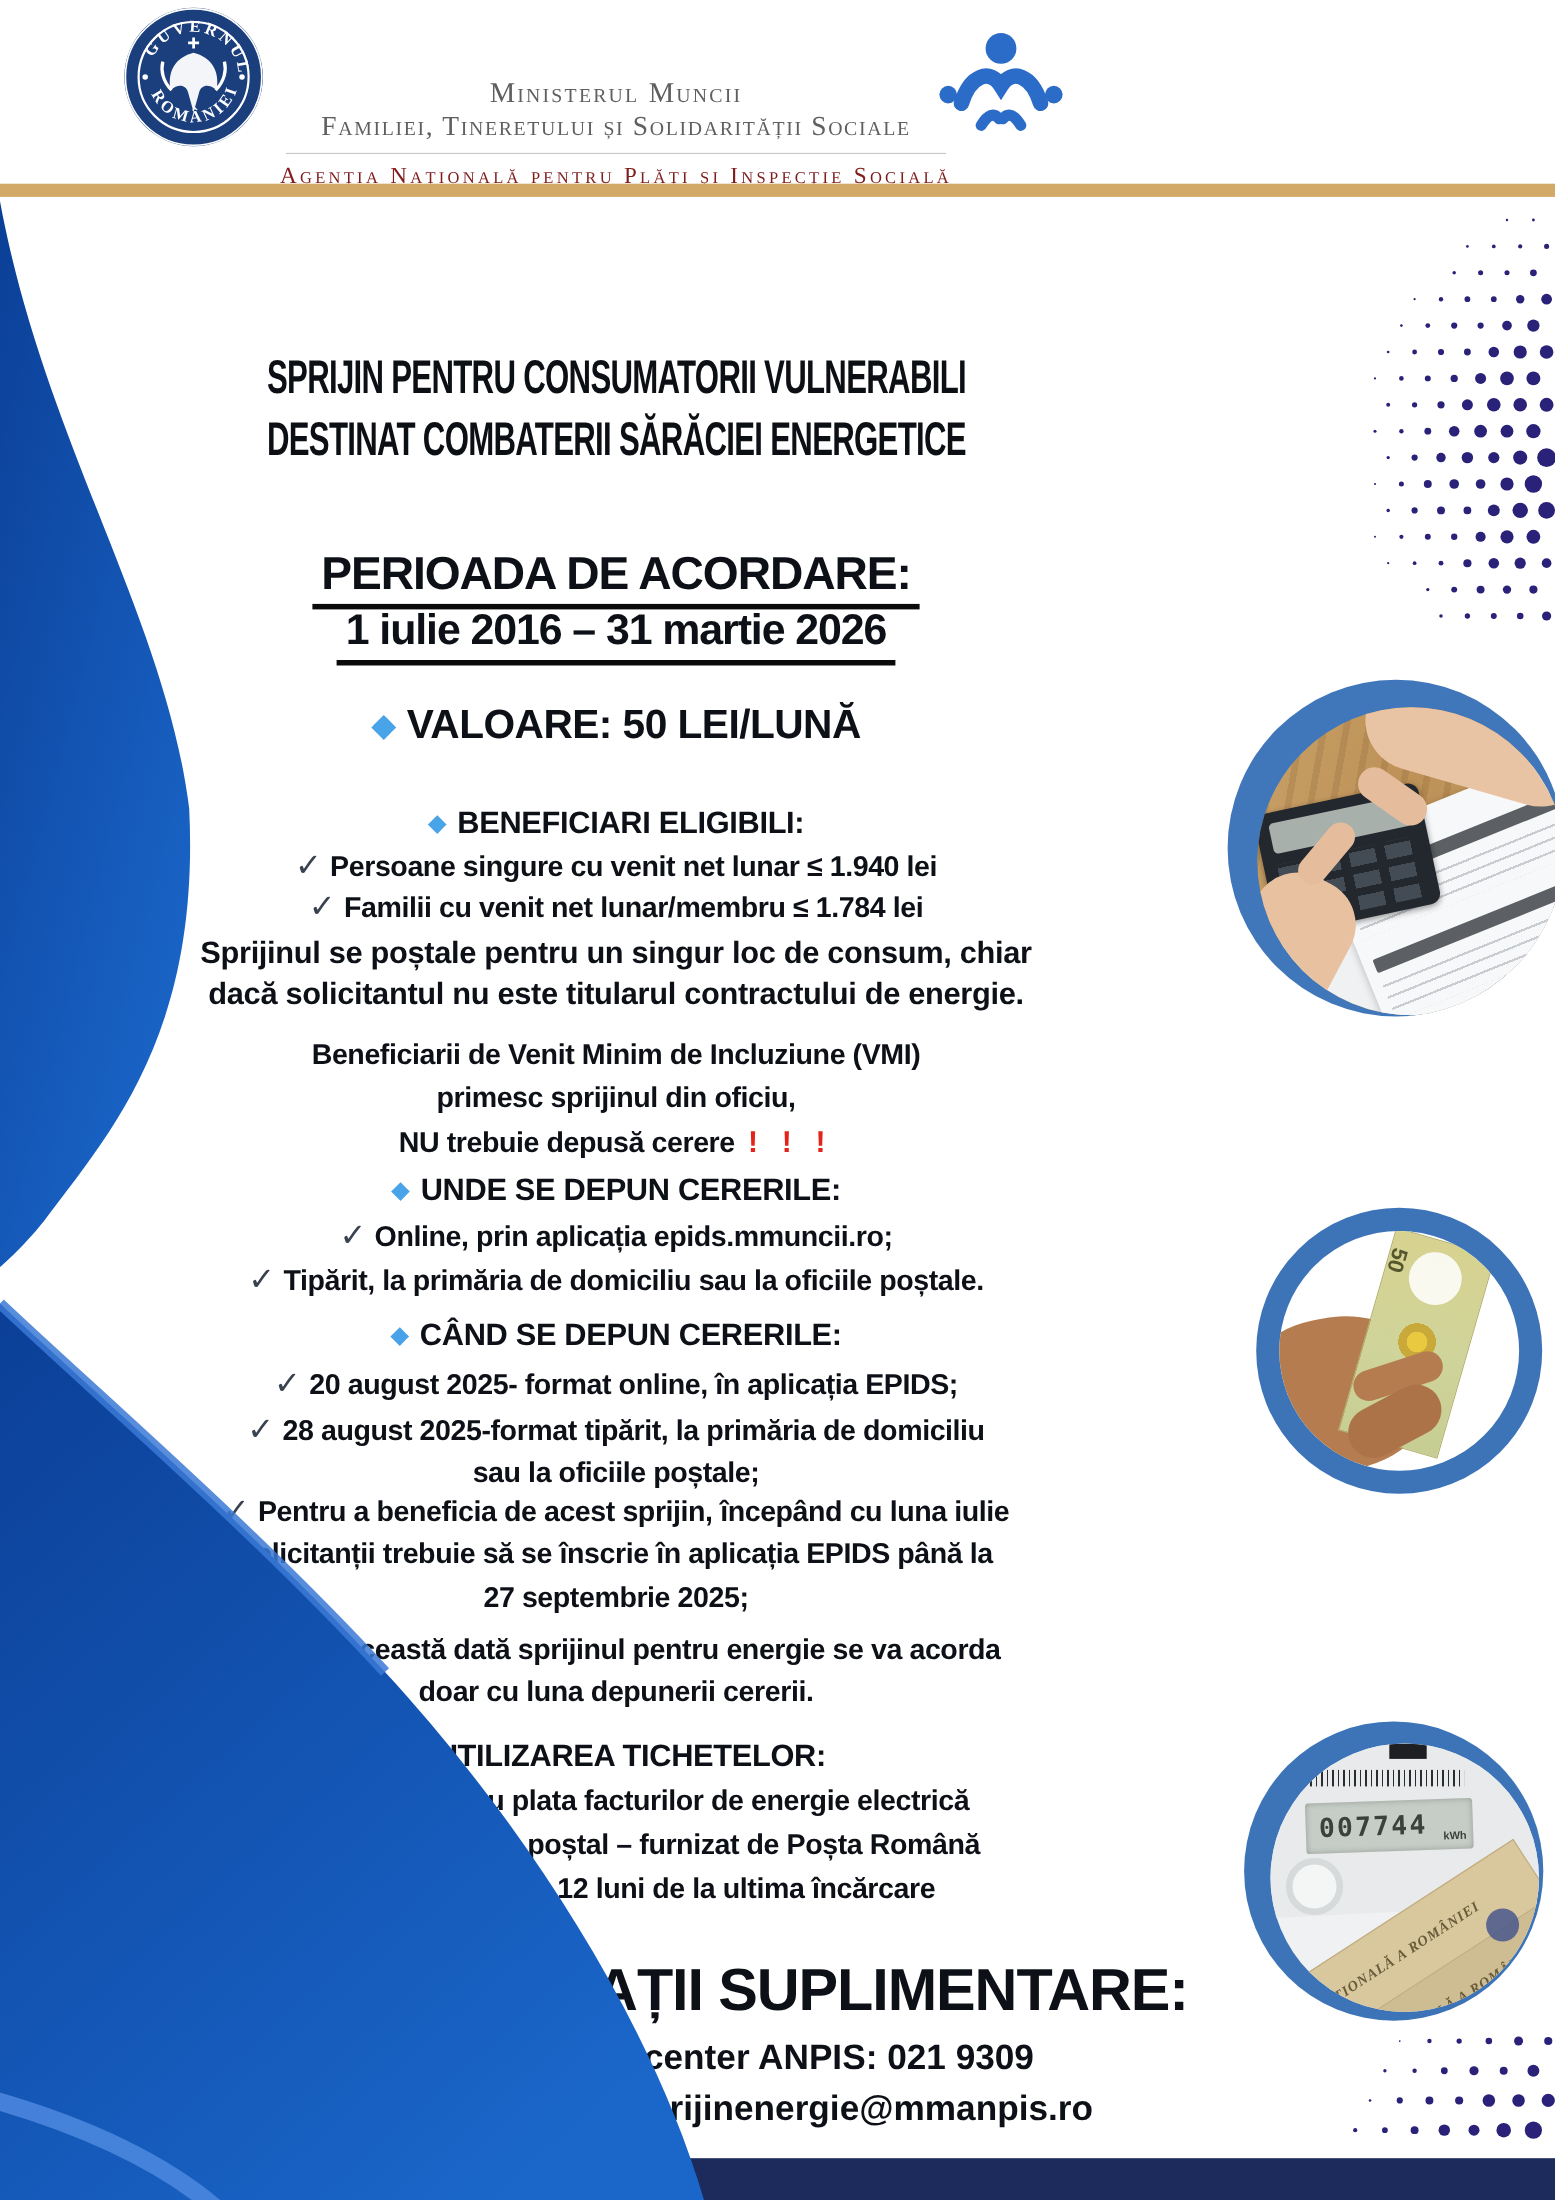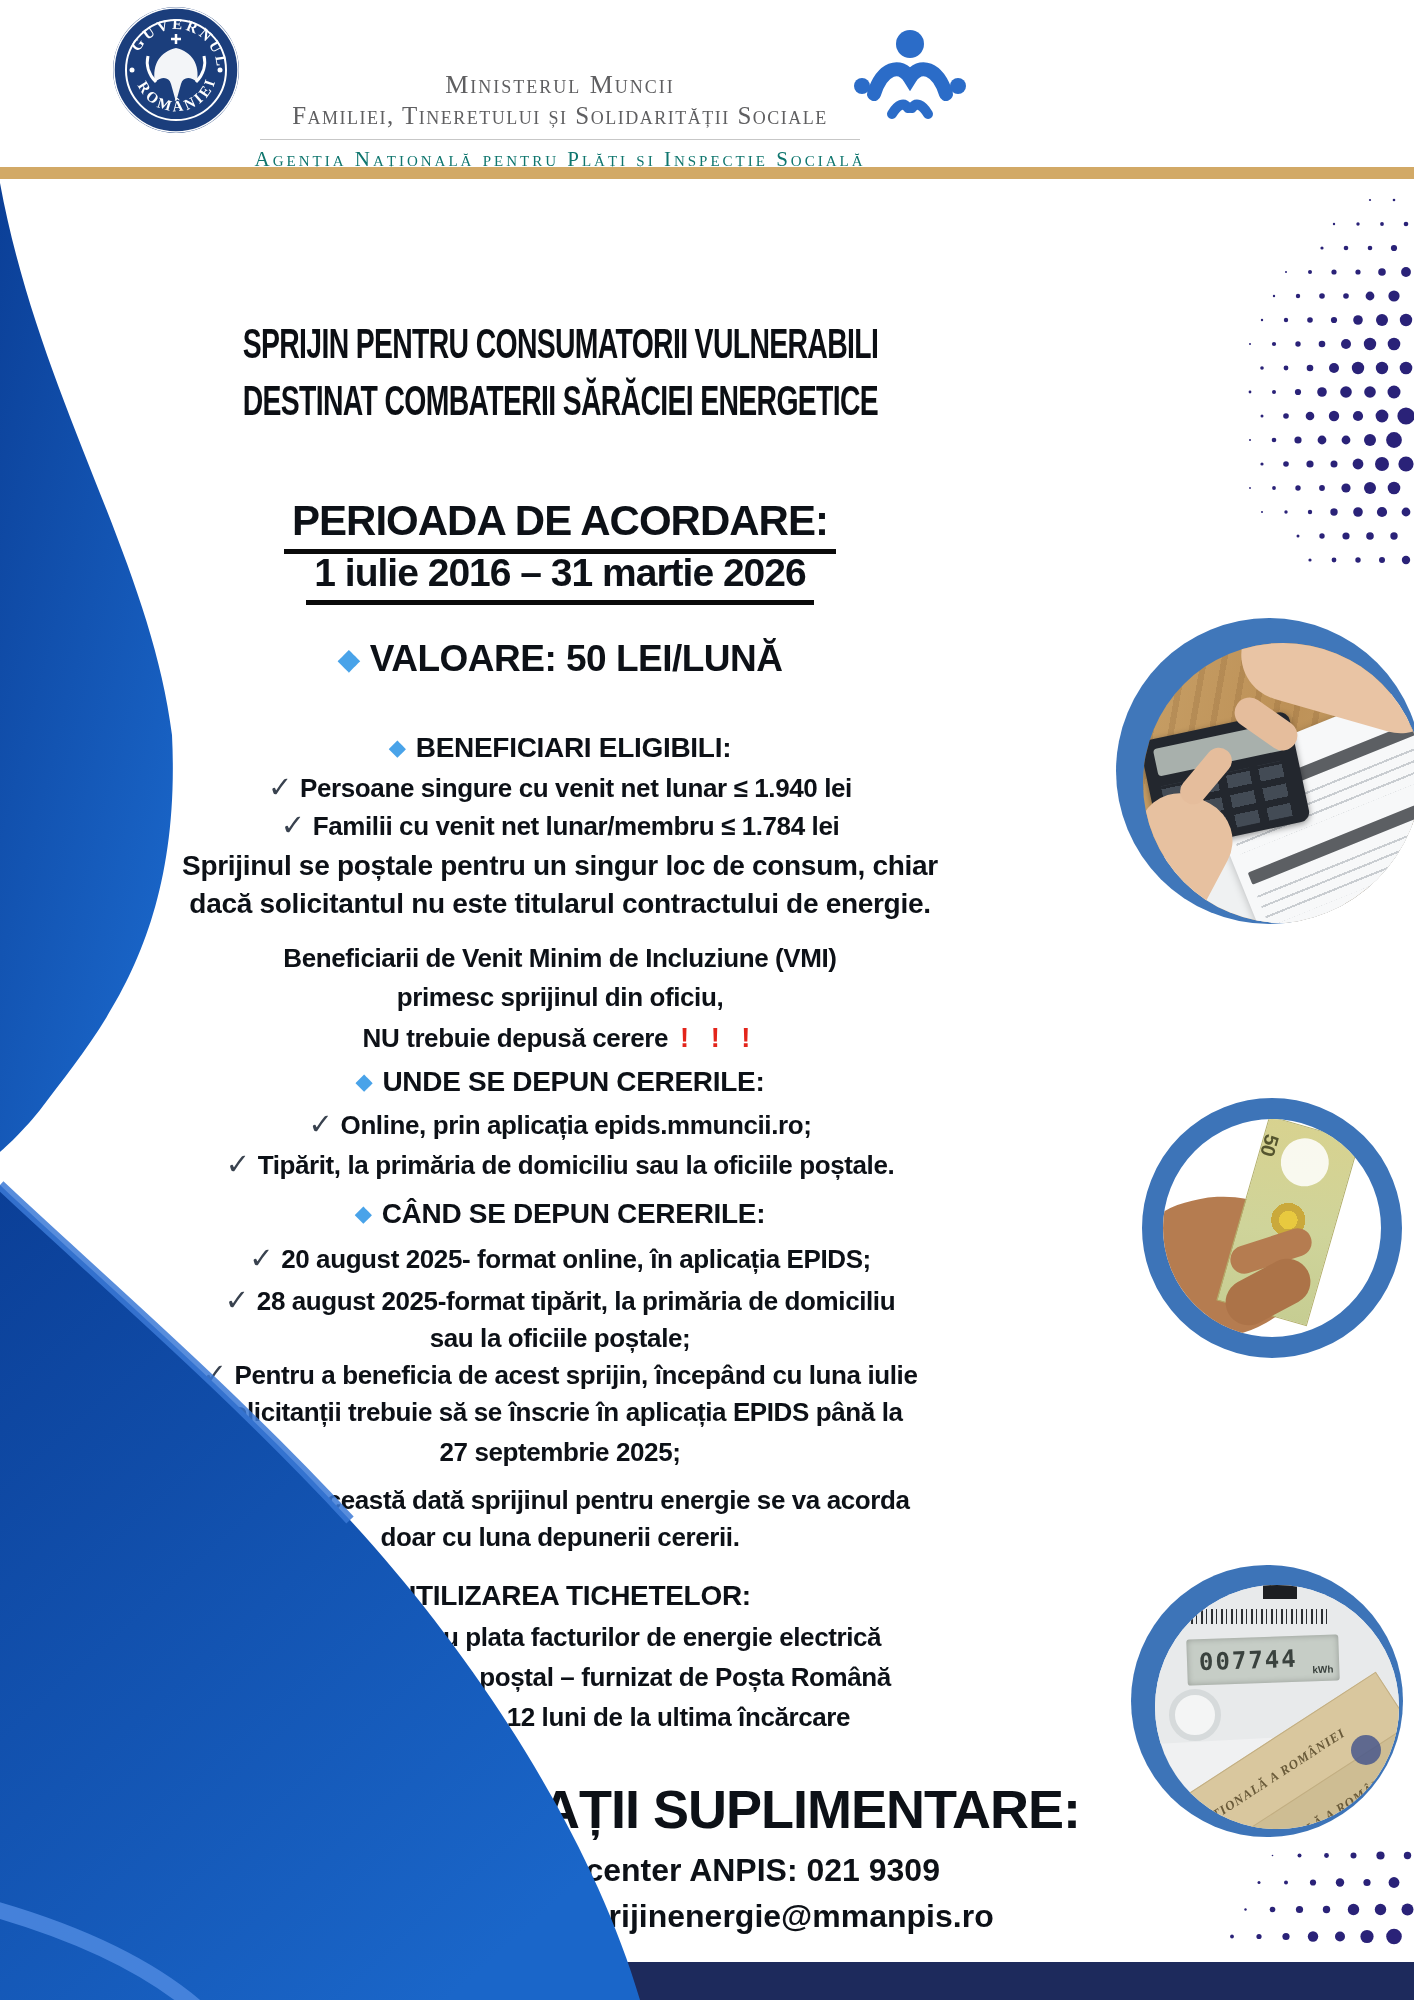--- a/index.html
+++ b/index.html
@@ -4,21 +4,21 @@
 <style>
   html,body{margin:0;padding:0;background:#e8e8e8;}
   .page{position:relative;width:1414px;height:2000px;margin:0 auto;background:#ffffff;overflow:hidden;
         font-family:"Liberation Sans","DejaVu Sans",sans-serif;}
   
   .hdr-center{position:absolute;left:250px;top:22px;width:620px;text-align:center;
               font-family:"Liberation Serif","DejaVu Serif",serif;font-variant:small-caps;}
   .min1{font-size:26px;color:#5f5f61;letter-spacing:2px;margin-top:48px;}
   .min2{font-size:25px;color:#5f5f61;letter-spacing:1.5px;margin-top:2px;}
   .hdr-rule{border-top:1px solid #c7c7c7;margin:9px 10px 0 10px;}
-  .agency{margin-top:7px;font-size:21px;color:#0f766e;letter-spacing:3px;}
+  .agency{margin-top:7px;font-size:21px;color:#7f1d1d;letter-spacing:3px;}
   .seal{position:absolute;left:110px;top:4px;}
   .anpis{position:absolute;left:852px;top:28px;}
   
   .gold-band{position:absolute;left:0;top:167px;width:1414px;height:12px;background:#d2a966;}
   .title-line{position:absolute;left:0;top:176px;width:1120px;text-align:center;
               color:#d7a44b;font-size:128px;font-weight:900;line-height:1;white-space:nowrap;}
   .cond{display:inline-block;transform:scaleX(.5);transform-origin:50% 50%;letter-spacing:-3px;}
   .cond2{display:inline-block;transform:scaleX(.66);transform-origin:50% 50%;letter-spacing:-1px;white-space:nowrap;}
   .sub{position:absolute;left:0;width:1120px;text-align:center;color:#0c0f14;
        font-size:43px;font-weight:900;line-height:1;}

